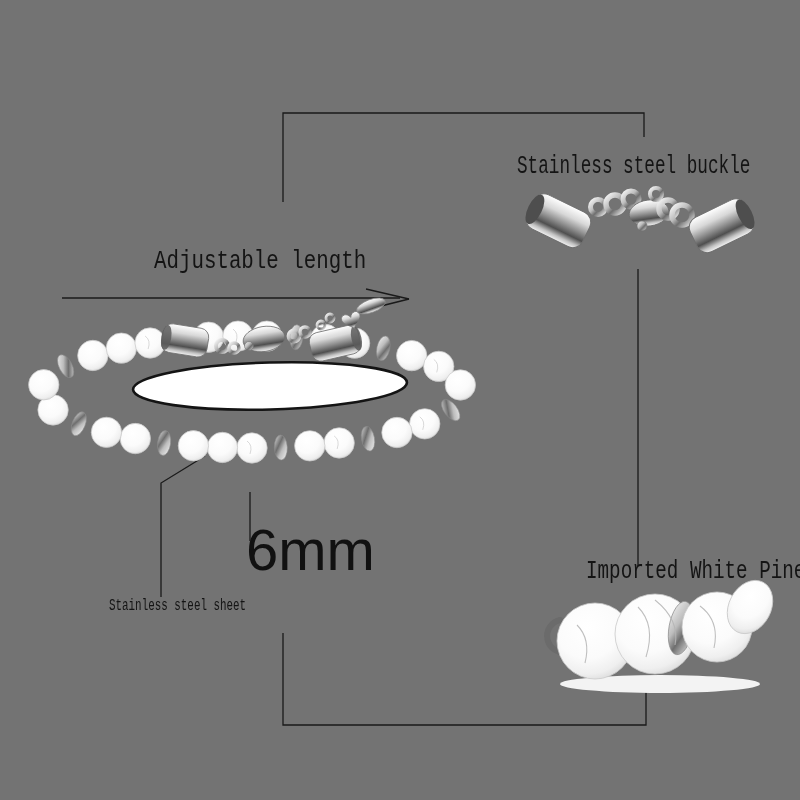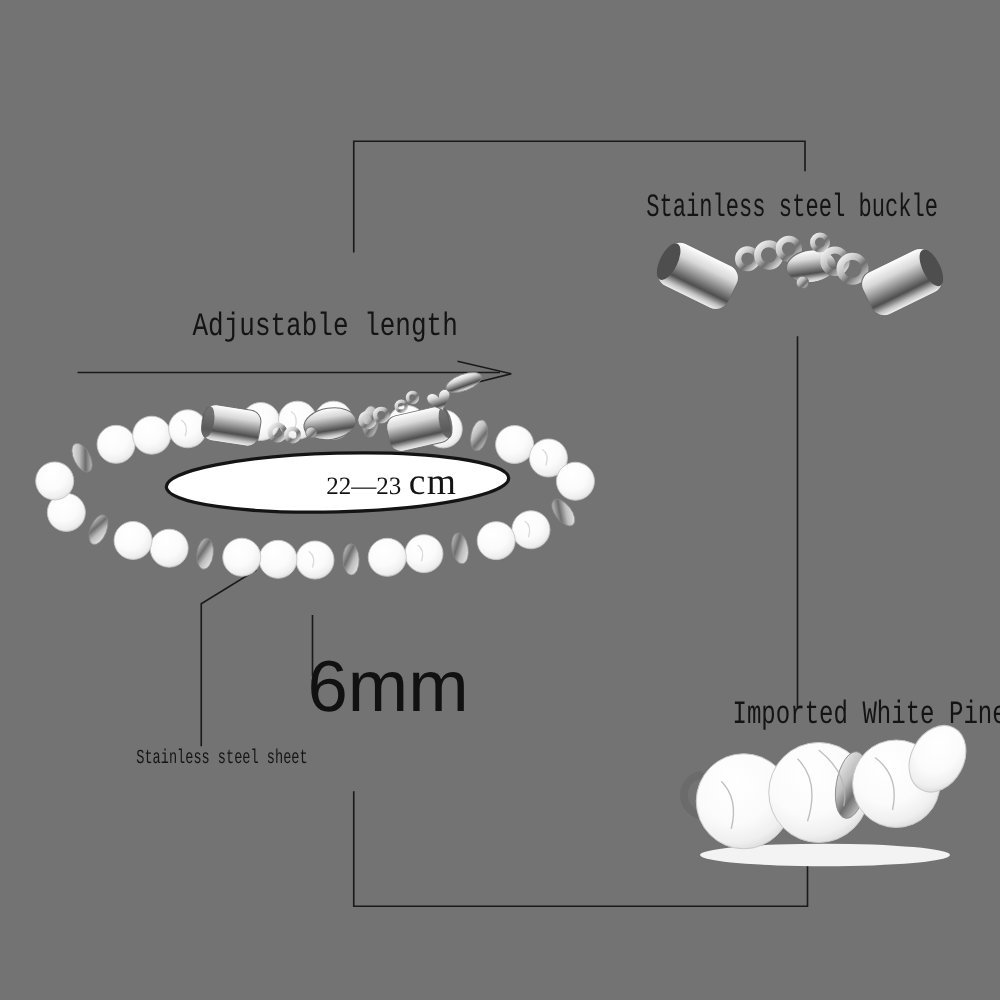--- a/index.html
+++ b/index.html
@@ -173,23 +173,19 @@
         <path d="M655,600 q25,20 20,45"></path>
         <path d="M700,606 q20,15 14,42"></path>
       </g>
     </g>
   </svg>
 
   <div class="lbl lbl-big" style="left:517px;top:152px;transform:scaleX(0.68);">Stainless steel buckle</div>
 
   <div class="lbl lbl-big" style="left:154px;top:247px;transform:scaleX(0.80);">Adjustable length</div>
 
-  <div class="measure-text">
-    <span class="measure-range">22—23</span>
-    <span class="measure-unit">cm</span>
-  </div>
 
   <div class="size-text">6mm</div>
 
   <div class="lbl lbl-small" style="left:109px;top:597px;transform:scaleX(0.68);">Stainless steel sheet</div>
 
   <div class="lbl lbl-big" style="left:586px;top:557px;transform:scaleX(0.74);">Imported White Pine</div>
 </div>
 
 </body></html>

